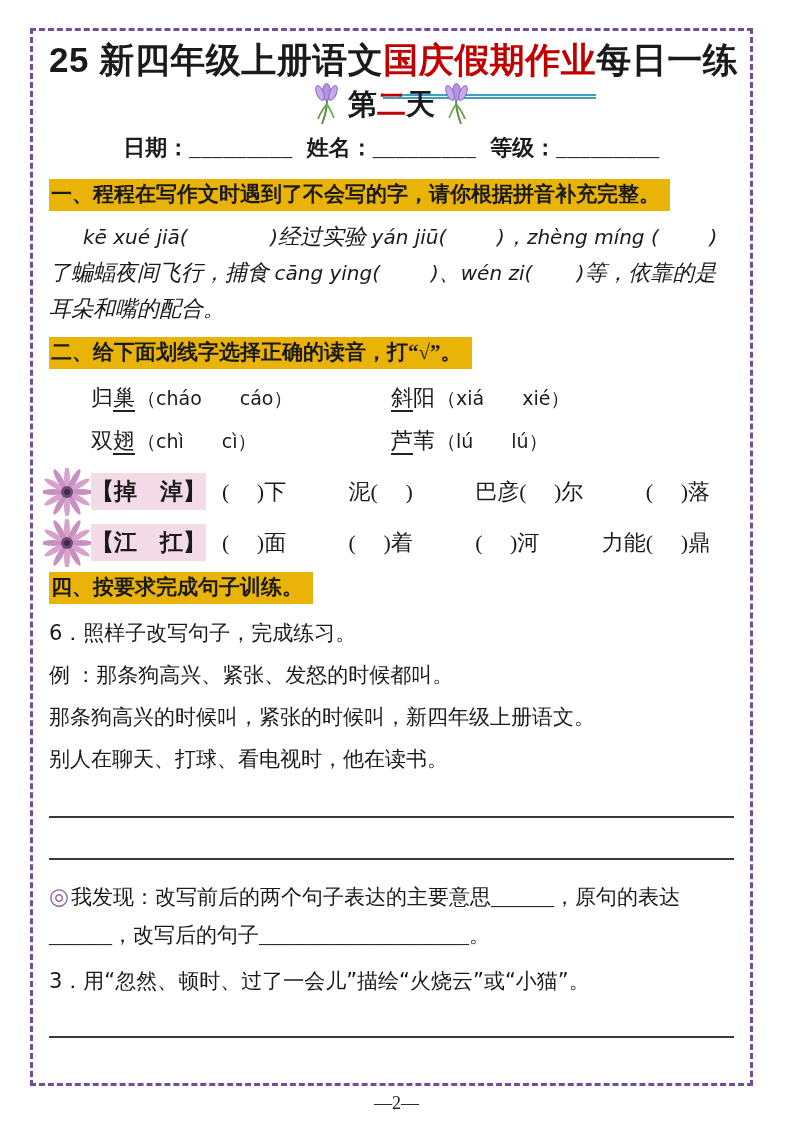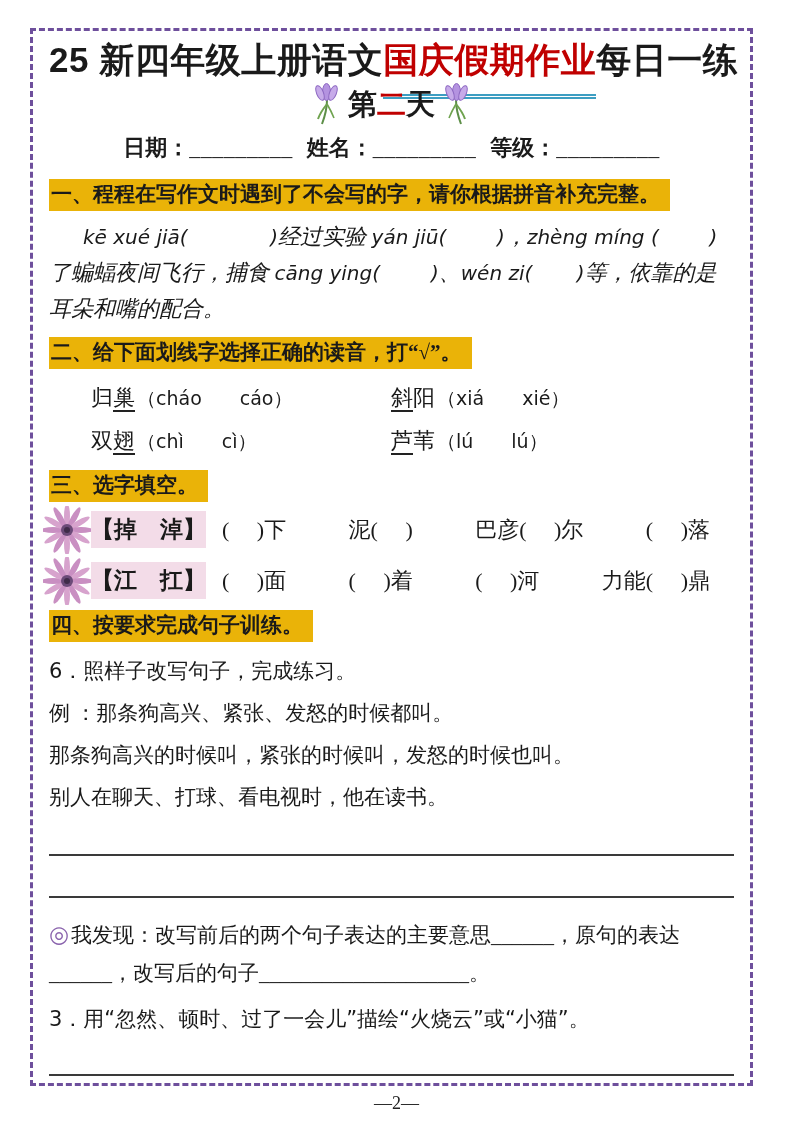--- a/index.html
+++ b/index.html
@@ -156,21 +156,20 @@
     <div class="sec-head">二、给下面划线字选择正确的读音，打“√”。</div>
     <div class="sec2-grid">
       <div><span>归</span><span class="u-char">巢</span><span></span><span class="opts">（cháo　　cáo）</span></div>
       <div><span></span><span class="u-char">斜</span><span>阳</span><span class="opts">（xiá　　xié）</span></div>
       <div><span>双</span><span class="u-char">翅</span><span></span><span class="opts">（chì　　cì）</span></div>
       <div><span></span><span class="u-char">芦</span><span>苇</span><span class="opts">（lú　　lú）</span></div>
     </div>
   </div>
 
   <div>
-    <div class="sec-head">三、选字填空。</div>
 
     <div class="sec3-row">
       <span class="flower">
         <svg width="48" height="48" viewBox="0 0 48 48">
           <g>
             <ellipse cx="24" cy="10" rx="3" ry="12" fill="#d7a3cd"></ellipse>
             <ellipse cx="24" cy="10" rx="3" ry="12" fill="#c98fc2" transform="rotate(30 24 24)"></ellipse>
             <ellipse cx="24" cy="10" rx="3" ry="12" fill="#d7a3cd" transform="rotate(60 24 24)"></ellipse>
             <ellipse cx="24" cy="10" rx="3" ry="12" fill="#c98fc2" transform="rotate(90 24 24)"></ellipse>
             <ellipse cx="24" cy="10" rx="3" ry="12" fill="#d7a3cd" transform="rotate(120 24 24)"></ellipse>
@@ -224,21 +223,21 @@
         <span class="keep">力能(     )鼎</span>
       </span>
     </div>
   </div>
 
   <div>
     <div class="sec-head">四、按要求完成句子训练。</div>
 
     <div class="s4-line s4-num">6．照样子改写句子，完成练习。</div>
     <div class="s4-line">例 ：那条狗高兴、紧张、发怒的时候都叫。</div>
-    <div class="s4-line">那条狗高兴的时候叫，紧张的时候叫，发怒的时候也叫。</div>
+    <div class="s4-line">那条狗高兴的时候叫，紧张的时候叫，新四年级上册语文。</div>
     <div class="s4-line">别人在聊天、打球、看电视时，他在读书。</div>
 
     <div class="ans g1"></div>
     <div class="ans g2"></div>
 
     <div class="faxian keep"><span class="faxian-sym">◎</span><span class="keep">我发现：改写前后的两个句子表达的主要意思______，原句的表达______，改写后的句子____________________。</span></div>
 
     <div class="s4-line s4-num">3．用“忽然、顿时、过了一会儿”描绘“火烧云”或“小猫”。</div>
 
     <div class="ans g3"></div>

